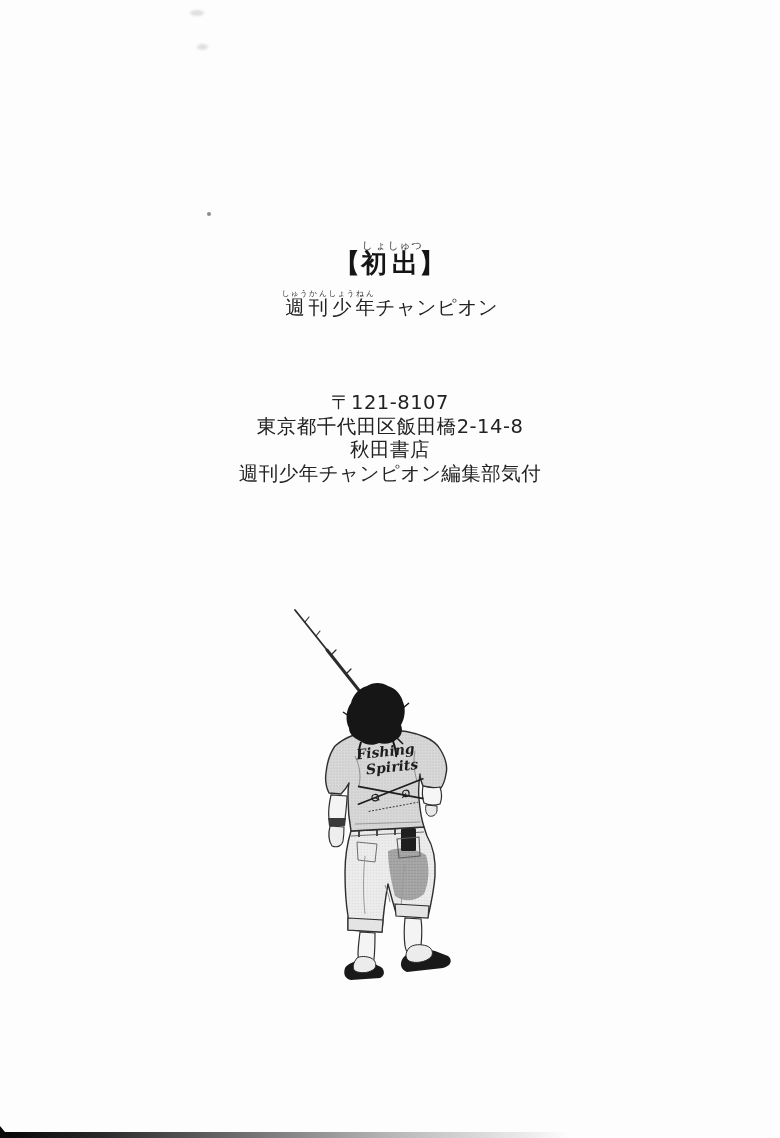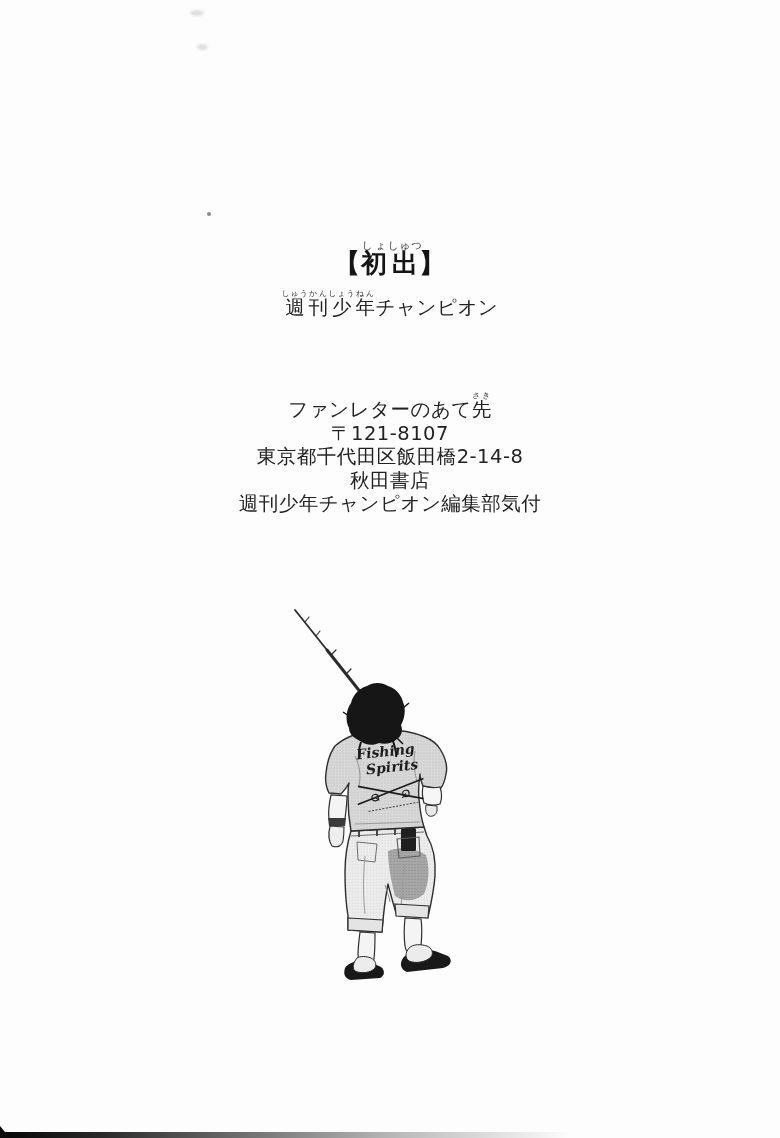--- a/index.html
+++ b/index.html
@@ -42,21 +42,20 @@
   <div class="speck speck1"></div>
   <div class="speck speck2"></div>
   <div class="speck speck3"></div>
 
   <section class="tblock first-pub">
     <h1 class="hd1">【<ruby>初<rt>しょ</rt></ruby><ruby>出<rt>しゅつ</rt></ruby>】</h1>
     <p class="ln"><ruby>週<rt>しゅう</rt></ruby><ruby>刊<rt>かん</rt></ruby><ruby>少<rt>しょう</rt></ruby><ruby>年<rt>ねん</rt></ruby>チャンピオン</p>
   </section>
 
   <section class="tblock fan-letter">
-    <p class="ln">ファンレターのあて<ruby>先<rt>さき</rt></ruby></p>
     <p class="ln">〒121-8107</p>
     <p class="ln">東京都千代田区飯田橋2-14-8</p>
     <p class="ln">秋田書店</p>
     <p class="ln">週刊少年チャンピオン編集部気付</p>
   </section>
 
   <svg class="illus" viewBox="0 0 200 400" xmlns="http://www.w3.org/2000/svg">
     <defs>
       <pattern id="tone" width="3" height="3" patternUnits="userSpaceOnUse">
         <rect width="3" height="3" fill="#d8d8d8"></rect>

